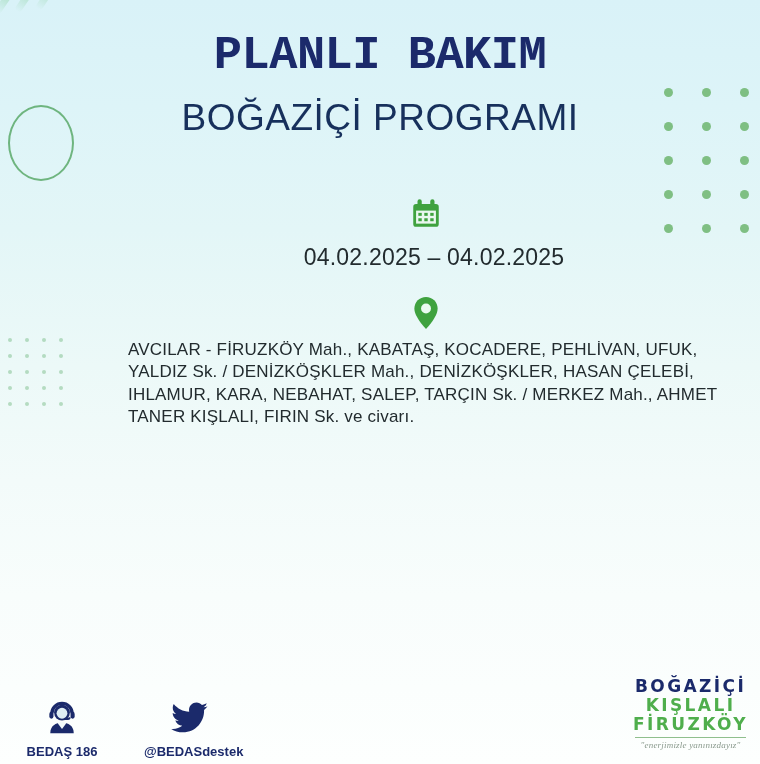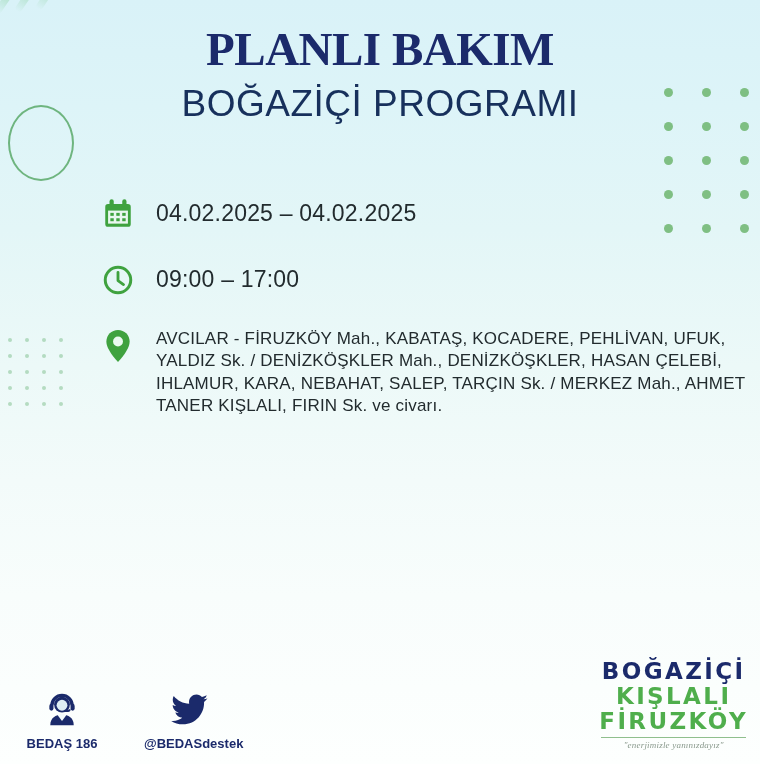--- a/index.html
+++ b/index.html
@@ -74,43 +74,43 @@
     grid-template-rows: repeat(5, 16px);
   }
   #dots-left i {
     width: 4px; height: 4px; border-radius: 50%;
     background: #7cbd8a; display: block; opacity: .5;
   }
 
   
   #header { position: absolute; left: 0; top: 0; width: 760px; text-align: center; }
   #title {
-    margin: 4px;
+    margin: 11px;
     padding-top: 21px;
-    font-family: Liberation Serif, serif;
+    font-family: Liberation Mono, monospace;
     font-weight: 700;
     font-size: 47px;
     letter-spacing: -0.5px;
     color: #1b2a6b;
     line-height: 1.04;
   }
   #subtitle {
     margin: 0;
     padding-top: 6px;
     font-family: "Liberation Sans", sans-serif;
     font-weight: 400;
     font-size: 37px;
     letter-spacing: 0.5px;
     color: #17305c;
     line-height: 1.1;
   }
 
   
   #info { position: absolute; left: 96px; top: 192px; width: 660px; }
-  .row { display: flex; align-items: flex-start; margin-bottom: 20px; }
+  .row { display: flex; align-items: center; margin-bottom: 20px; flex-direction: column; }
   .row .ico {
     flex: 0 0 44px;
     width: 44px; height: 44px;
     display: flex; align-items: center; justify-content: center;
   }
   .row .txt {
     padding-left: 16px;
     color: #222b2e;
     font-size: 23px;
     line-height: 1.0;
@@ -123,21 +123,21 @@
   #row-location .txt {
     padding-top: 4px;
     line-height: 1.32;
     font-size: 17px;
     max-width: 612px;
   }
 
   
   #footer { position: absolute; left: 0; bottom: 0; width: 760px; height: 110px; }
   #social {
-    position: absolute; left: 16px; bottom: 13px;
+    position: absolute; left: 16px; bottom: 5px;
     display: flex; align-items: flex-end; gap: 36px;
   }
   .social-item {
     width: 92px;
     text-align: center;
     color: #1b2a6b;
   }
   .social-item .glyph {
     height: 46px;
     display: flex; align-items: flex-end; justify-content: center;
@@ -152,21 +152,21 @@
   }
 
   #logo {
     position: absolute; right: 12px; bottom: 14px;
     text-align: center;
     line-height: 1;
   }
   #logo .l1, #logo .l2, #logo .l3 {
     font-family: "DejaVu Sans", sans-serif;
     font-weight: 700;
-    font-size: 23px;
+    font-size: 17px;
     letter-spacing: 2.4px;
     display: block;
   }
   #logo .l1 { color: #1b2a6b; }
   #logo .l2, #logo .l3 { color: #4fae4c; margin-top: 2px; }
   #logo .rule {
     height: 1px; background: #8fbf8d; margin: 4px 2px 3px 2px;
   }
   #logo .slogan {
     display: block;
@@ -255,29 +255,20 @@
             <rect x="15" y="11.2" width="2.4" height="2.1"></rect>
             <rect x="6.6" y="15" width="2.4" height="2.1"></rect>
             <rect x="10.8" y="15" width="2.4" height="2.1"></rect>
             <rect x="15" y="15" width="2.4" height="2.1"></rect>
           </g>
         </svg>
       </span>
       <span class="txt">04.02.2025 – 04.02.2025</span>
     </div>
 
-    <div class="row" id="row-time">
-      <span class="ico">
-        <svg width="34" height="34" viewBox="0 0 24 24" aria-hidden="true">
-          <circle cx="12" cy="12" r="9" fill="none" stroke="#3fa23f" stroke-width="2.1"></circle>
-          <path d="M12 6.6 V12.4 L15.9 15.2" fill="none" stroke="#3fa23f" stroke-width="2" stroke-linecap="round" stroke-linejoin="round"></path>
-        </svg>
-      </span>
-      <span class="txt">09:00 – 17:00</span>
-    </div>
 
 
     <div class="row" id="row-location">
       <span class="ico">
         <svg width="34" height="36" viewBox="0 0 24 26" aria-hidden="true">
           <path d="M12 1.4 C7.3 1.4 3.6 5.1 3.6 9.8 C3.6 16.1 12 24.6 12 24.6
                    S20.4 16.1 20.4 9.8 C20.4 5.1 16.7 1.4 12 1.4 Z" fill="#3fa23f"></path>
           <circle cx="12" cy="9.7" r="3.6" fill="#eafaf0"></circle>
         </svg>
       </span>

